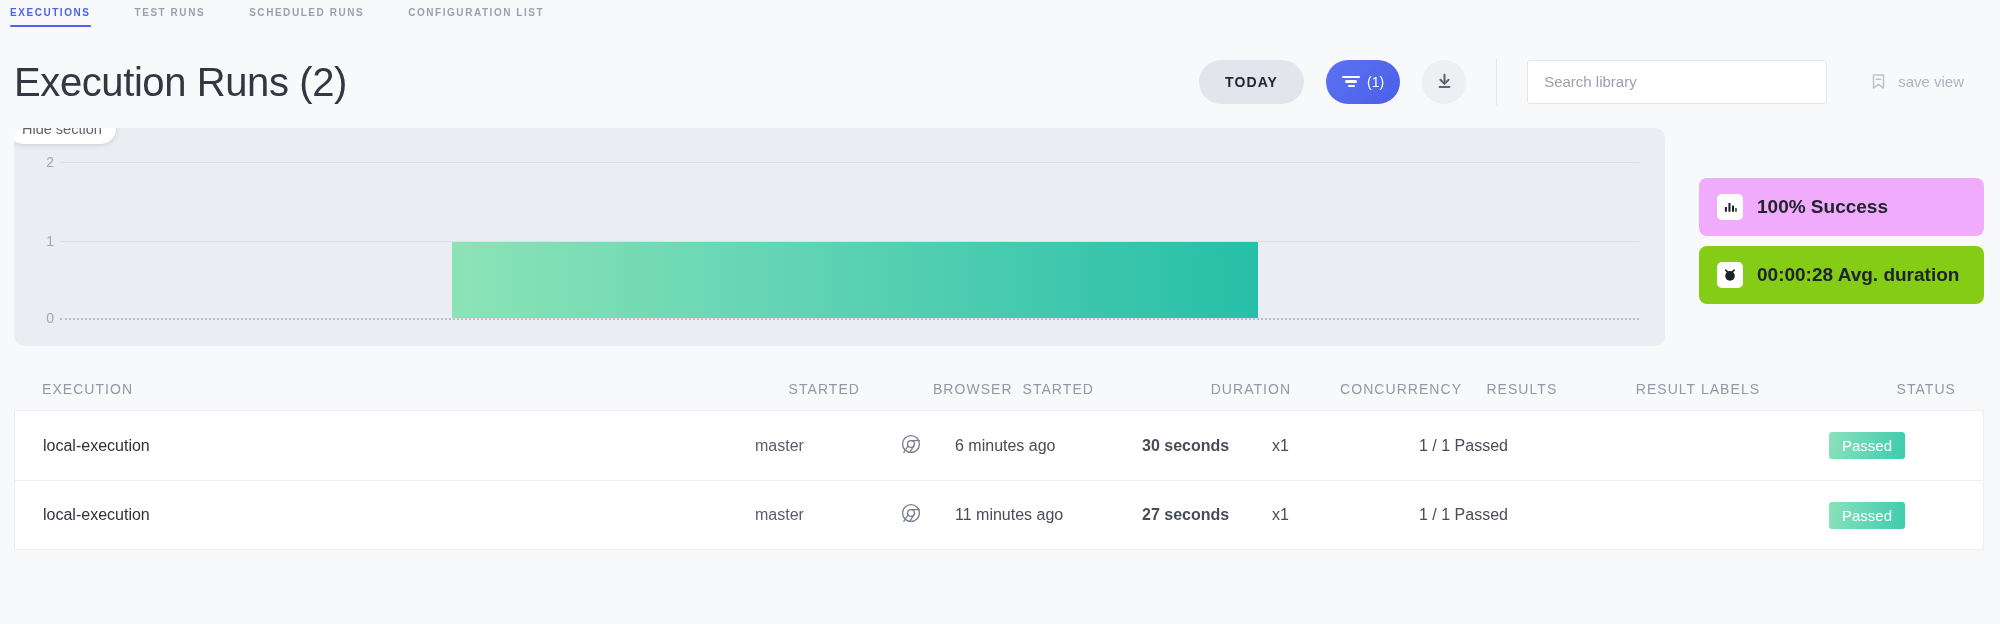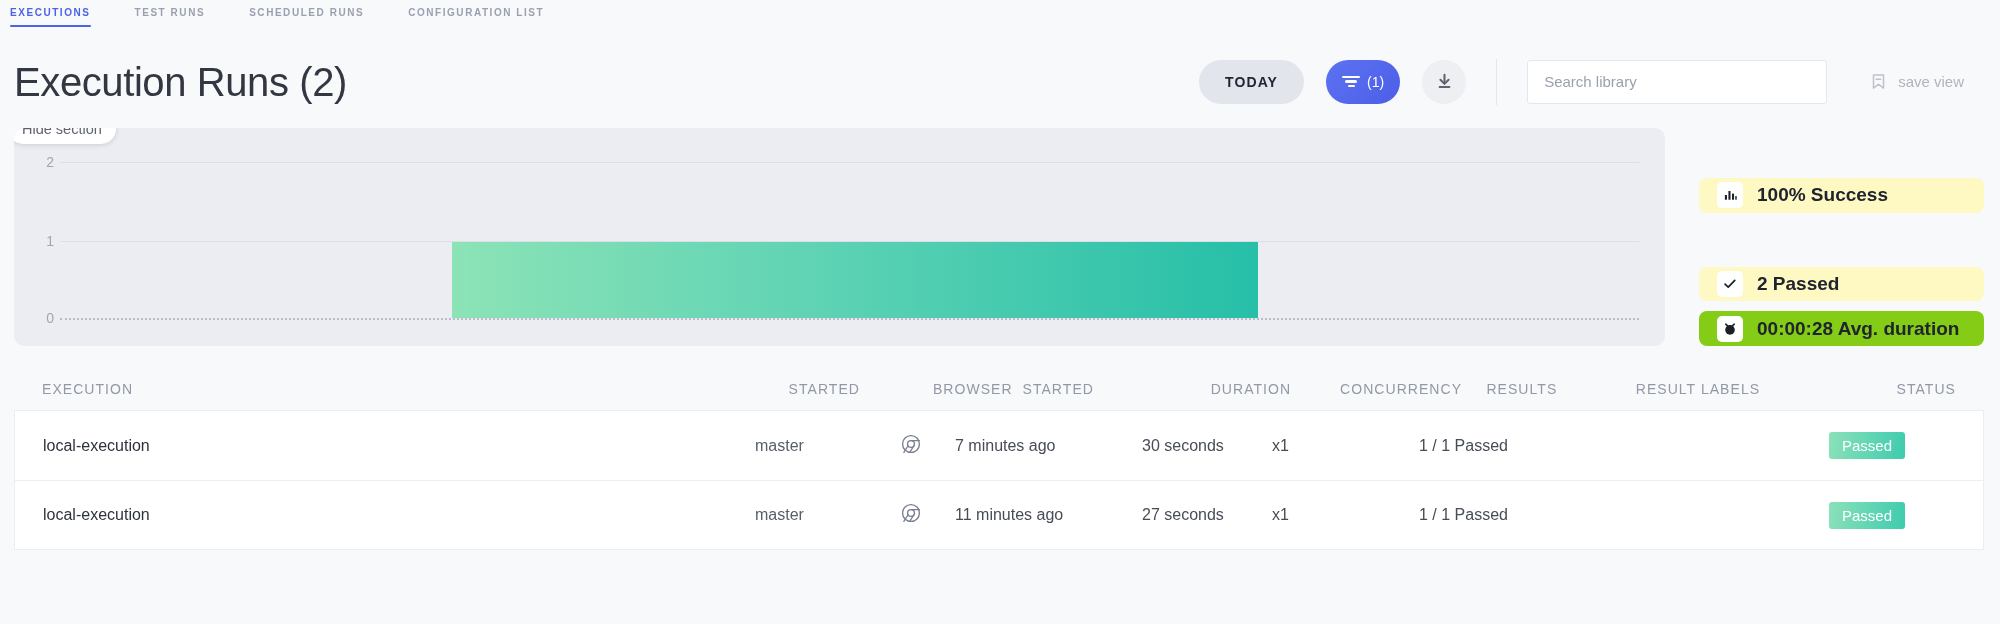--- a/index.html
+++ b/index.html
@@ -107,21 +107,21 @@
   .bar {
     position: absolute;
     background: linear-gradient(90deg, #8CE3B6 0%, #5FD3B4 45%, #26BFA8 100%);
   }
   .stats-col { display: flex; flex-direction: column; gap: 10px; width: 285px; padding-top: 6px; }
   .stat-card {
     display: flex; align-items: center; gap: 14px;
     height: 58px; border-radius: 8px; padding: 0 18px;
     font-size: 19px; font-weight: 700; color: #20242E;
   }
-  .stat-card.green { background: #fef9c3; margin-top: 44px; }
+  .stat-card.green { background: #f0abfc; margin-top: 44px; }
   .stat-card.blue  { background: #84cc16; }
   .stat-icon {
     width: 26px; height: 26px; border-radius: 5px; background: #fff;
     display: flex; align-items: center; justify-content: center; flex: none;
   }
 
   
   .table-wrap { padding: 22px 16px 0 14px; }
   .thead {
     display: flex; align-items: center; height: 42px;
@@ -132,21 +132,21 @@
     display: flex; align-items: center; height: 70px;
     background: #fff; padding: 0 28px;
     border: 1px solid #ECEEF2; border-bottom: none;
     font-size: 16px; color: #2E323C; cursor: pointer;
   }
   .trow:last-child { border-bottom: 1px solid #ECEEF2; }
   .c-exec { width: 712px; }
   .c-branch { width: 145px; color: #585E6B; }
   .c-browser { width: 55px; }
   .c-started { width: 187px; color: #474C57; }
-  .c-duration { width: 130px; color: #474C57; }
+  .c-duration { width: 130px; color: #474C57; font-weight: bold; }
   .c-conc { width: 147px; color: #474C57; }
   .c-results { width: 150px; color: #474C57; }
   .c-labels { width: 260px; }
   .c-status { flex: 1; display: flex; justify-content: flex-start; }
   .badge-passed {
     background: linear-gradient(100deg, #8BE1BA 0%, #3ECBAE 100%);
     color: #fff; font-size: 15px;
     padding: 5px 13px; border-radius: 3px;
   }
   .h-exec { width: 750px; }
@@ -229,28 +229,20 @@
         <svg width="15" height="15" viewBox="0 0 16 16">
           <rect x="2" y="7.5" width="2.2" height="5" fill="#1B1F28"></rect>
           <rect x="5.8" y="3.2" width="2.2" height="9.3" fill="#1B1F28"></rect>
           <rect x="9.6" y="6" width="2.2" height="6.5" fill="#1B1F28"></rect>
           <rect x="13.1" y="8.6" width="1.5" height="3.9" fill="#1B1F28"></rect>
         </svg>
       </span>
       <span>100% Success</span>
     </div>
 
-    <div class="stat-card green">
-      <span class="stat-icon">
-        <svg width="16" height="16" viewBox="0 0 18 18">
-          <path d="M3.4 9.2 L7 12.6 L14.4 5" fill="none" stroke="#1B1F28" stroke-width="1.9" stroke-linecap="round" stroke-linejoin="round"></path>
-        </svg>
-      </span>
-      <span>2 Passed</span>
-    </div>
 
     <div class="stat-card blue">
       <span class="stat-icon">
         <svg width="16" height="16" viewBox="0 0 18 18">
           <circle cx="9" cy="10" r="5.4" fill="#1B1F28"></circle>
           <path d="M4.2 3.6 L6.3 5.4" stroke="#1B1F28" stroke-width="1.8" stroke-linecap="round"></path>
           <path d="M13.8 3.6 L11.7 5.4" stroke="#1B1F28" stroke-width="1.8" stroke-linecap="round"></path>
         </svg>
       </span>
       <span>00:00:28 Avg. duration</span>
@@ -278,21 +270,21 @@
     <div class="c-branch">master</div>
     <div class="c-browser">
       <svg width="22" height="22" viewBox="0 0 24 24">
         <circle cx="12" cy="12" r="9.2" fill="none" stroke="#7A8090" stroke-width="1.5"></circle>
         <circle cx="12" cy="12" r="3.7" fill="none" stroke="#7A8090" stroke-width="1.5"></circle>
         <path d="M12 8.3 L21.2 8.3" stroke="#7A8090" stroke-width="1.4" stroke-linecap="round"></path>
         <path d="M8.8 13.9 L4.2 21.2" stroke="#7A8090" stroke-width="1.4" stroke-linecap="round"></path>
         <path d="M15.2 13.9 L10.6 21.2" stroke="#7A8090" stroke-width="1.4" stroke-linecap="round"></path>
       </svg>
     </div>
-    <div class="c-started">7 minutes ago</div>
+    <div class="c-started">6 minutes ago</div>
     <div class="c-duration">30 seconds</div>
     <div class="c-conc">x1</div>
     <div class="c-results">1 / 1 Passed</div>
     <div class="c-labels"></div>
     <div class="c-status">
       <span class="badge-passed">Passed</span>
     </div>
   </div>
 
   <div class="trow">

